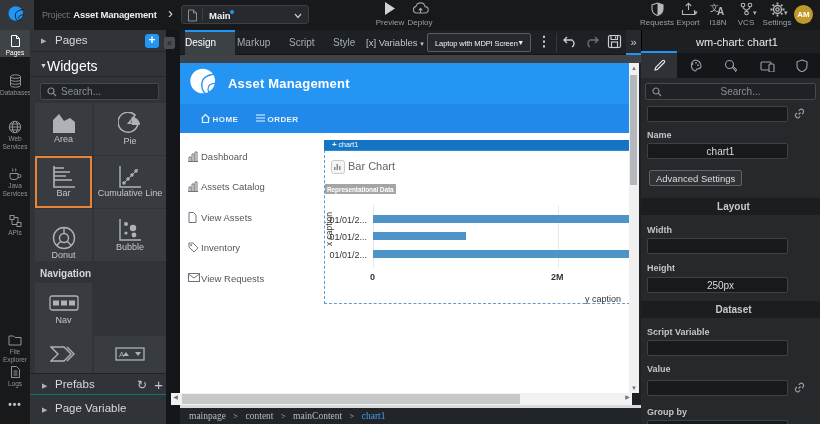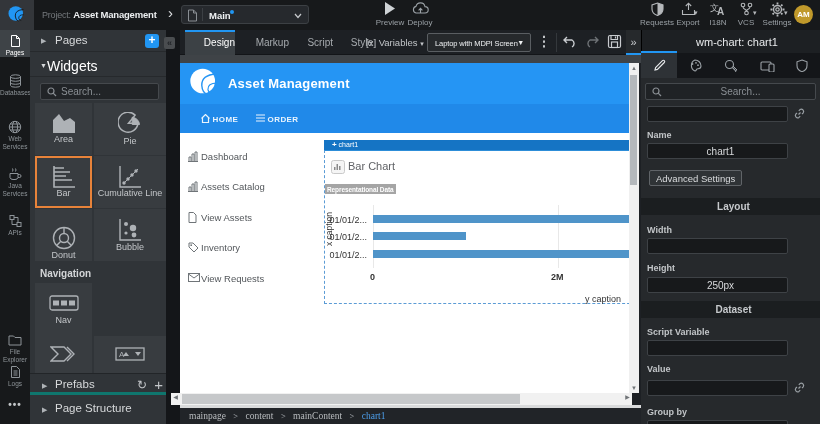--- a/index.html
+++ b/index.html
@@ -36,37 +36,37 @@
 #lp-pages .txt { position:absolute; left:25px; top:4px; font-size:11.5px; color:#d7d9db; }
 #lp-pages .plus { position:absolute; left:115px; top:4px; width:14px; height:14px; background:#2196f3; border-radius:3px; color:#fff; font-size:12px; font-weight:700; text-align:center; line-height:13px; }
 #lp-widgets { height:25px; }
 #lp-widgets .tri { position:absolute; left:10px; top:9px; color:#d7d9db; font-size:7px; }
 #lp-widgets .txt { position:absolute; left:17px; top:5px; font-size:14px; font-weight:400; color:#fff; }
 #lp-search { position:absolute; left:10px; top:53px; width:119px; height:17px; background:#212427; border:1px solid #45494d; border-radius:2px; color:#8a8f94; font-size:10px; line-height:15px; padding-left:20px; }
 #lp-search .mag { position:absolute; left:6px; top:3px; }
 .tile { position:absolute; background:#383c40; text-align:center; color:#c3c6c9; font-size:9px; }
 .tile svg { display:block; margin:0 auto; }
 #nav-hdr { position:absolute; left:0; top:232px; width:136px; height:21px; background:#303438; font-size:10px; font-weight:700; color:#d4d6d8; padding:6px 0 0 10px; }
-#lp-prefabs { position:absolute; left:0; top:343px; width:136px; height:22px; background:#303438; border-top:1px solid #222528; border-bottom:3px solid #0f766e; }
+#lp-prefabs { position:absolute; left:0; top:343px; width:136px; height:22px; background:#303438; border-top:1px solid #222528; border-bottom:1px solid #0f766e; }
 #lp-prefabs .tri { position:absolute; left:12px; top:8px; color:#aeb2b6; font-size:7px; }
 #lp-prefabs .txt { position:absolute; left:25px; top:4px; font-size:11.5px; color:#d7d9db; }
 #lp-prefabs .ref { position:absolute; right:19px; top:4px; color:#c3c6c9; font-size:12px; }
 #lp-prefabs .add { position:absolute; right:3px; top:2px; color:#c3c6c9; font-size:15px; }
 #lp-pagestruct { position:absolute; left:0; top:366px; width:136px; height:28px; background:#303438; }
 #lp-pagestruct .tri { position:absolute; left:12px; top:10px; color:#aeb2b6; font-size:7px; }
 #lp-pagestruct .txt { position:absolute; left:25px; top:6px; font-size:11.5px; color:#d7d9db; }
 
 
 #divider { position:absolute; left:166px; top:30px; width:14px; height:394px; background:#141619; }
 #collapse { position:absolute; left:164px; top:37px; width:11px; height:12px; background:#4a4d50; color:#212428; font-size:9px; font-weight:700; text-align:center; line-height:12px; border-radius:2px; }
 
 
 #center { position:absolute; left:180px; top:30px; width:461px; height:394px; background:#1d2024; }
 #toolbar { position:absolute; left:0; top:0; width:461px; height:25px; background:#1d2024; border-bottom:1px solid #131518; }
-.ttab { position:absolute; top:0; height:25px; font-size:10px; color:#a7abaf; padding-top:7px; text-align:right; }
+.ttab { position:absolute; top:0; height:25px; font-size:10px; color:#a7abaf; padding-top:7px; text-align:left; }
 .ttab.active { background:#3c4145; color:#fff; border-top:2px solid #2196f3; padding-top:5px; }
 #t-vars { position:absolute; left:186px; top:7px; font-size:9.5px; color:#c2c5c8; }
 #t-device { position:absolute; left:247px; top:3px; width:104px; height:19px; border:1px solid #5a5e62; border-radius:2px; background:#26292c; color:#f0f2f4; font-size:7.5px; letter-spacing:-0.1px; padding:5px 0 0 7px; white-space:nowrap; }
 #t-device .dc { position:absolute; right:6px; top:5px; font-size:7px; }
 #t-dots { position:absolute; left:357px; top:3px; color:#c2c5c8; font-size:14px; font-weight:700; letter-spacing:0; }
 #t-sep { position:absolute; left:376px; top:3px; width:1px; height:19px; background:#34383c; }
 .t-ic { position:absolute; top:4px; }
 #t-expand { position:absolute; left:446px; top:0; width:15px; height:25px; background:#26292c; color:#c9ccd0; text-align:center; line-height:25px; font-size:11px; border-bottom:2px solid #2196f3; }
 
 
@@ -351,21 +351,21 @@
         </svg>
     </div>
     <div id="lp-prefabs">
       <span class="tri">▶</span>
         <span class="txt">Prefabs</span>
       <span class="ref">↻</span>
         <span class="add">+</span>
     </div>
     <div id="lp-pagestruct">
       <span class="tri">▶</span>
-        <span class="txt">Page Structure</span>
+        <span class="txt">Page Variable</span>
     </div>
   </div>
 
   <div id="divider"></div>
   <div id="collapse">«</div>
 
   <div id="center">
     <div id="toolbar">
       <div class="ttab active" style="left:5px;width:50px">Design</div>
       <div class="ttab" style="left:57px;width:52px">Markup</div>

